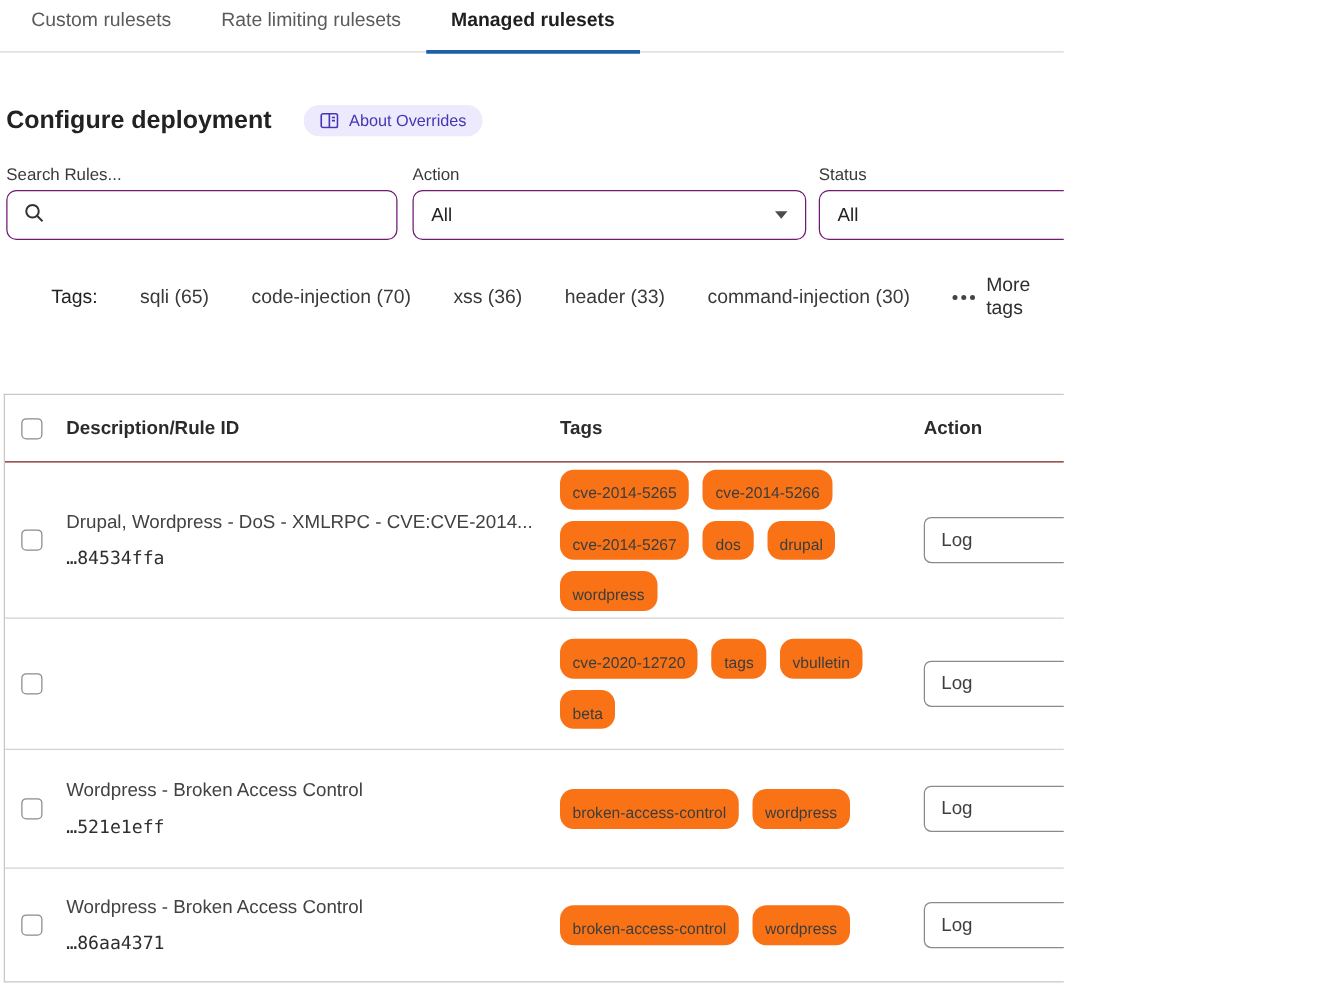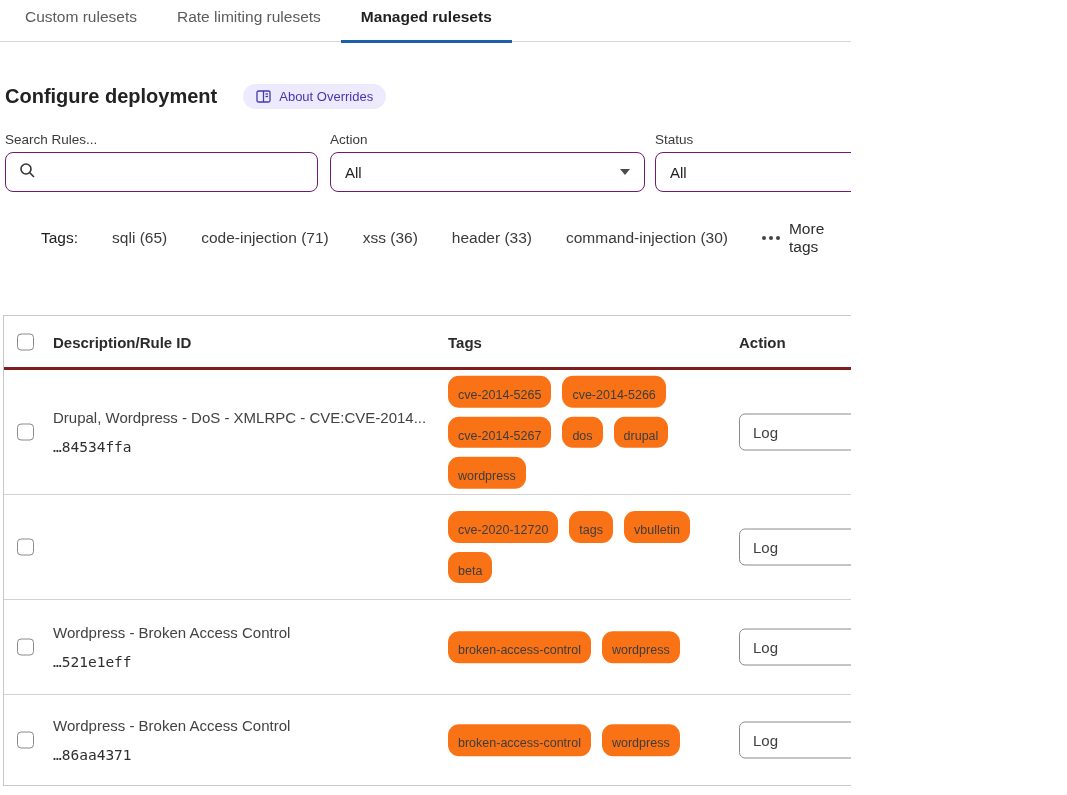--- a/index.html
+++ b/index.html
@@ -41,21 +41,21 @@
   
   .tagsbar { position:absolute; left:5px; top:220px; display:flex; align-items:center; gap:34px; font-size:15.5px;margin-left:36px; }
   .tagsbar .tlabel { color:#222; }
   .taglink { color:#3a3a3a; cursor:pointer; white-space:nowrap; }
   .more-tags { display:flex; align-items:center; gap:9px; color:#2e2e2e; cursor:pointer; }
   .dots { display:flex; gap:3px; }
   .dots i { width:4px; height:4px; border-radius:50%; background:#444; display:block; }
 
   
   .table { position:absolute; left:3px; top:315px; width:1060px; border:1px solid #c8c8c8; border-bottom:none; }
-  .thead { position:relative; height:54px; border-bottom:3px solid #7f1d1d; }
+  .thead { position:relative; height:54px; border-bottom:1px solid #7f1d1d; }
   .th { position:absolute; top:0; line-height:54px; font-size:15px; font-weight:700; color:#2b2b2b; }
   .th-desc { left:49px; } .th-tags { left:444px; } .th-action { left:735px; } .th-status { left:938px; }
   .row { position:relative; border-bottom:1px solid #d2d2d2; }
   .row:nth-child(2) { height:125px; }
   .row:nth-child(3) { height:105px; }
   .row:nth-child(4) { height:95px; }
   .row:nth-child(5) { height:91px; border-bottom:1px solid #c8c8c8; }
 
   .cb { position:absolute; left:13px; top:50%; transform:translateY(-50%); width:17px; height:17px;
         border:1.5px solid #8a8a8a; border-radius:4px; background:#fff; cursor:pointer; }
@@ -140,21 +140,21 @@
         <span class="caret"></span>
       </div>
     </div>
     <button class="btn-search">Search</button>
   </div>
 
   <div class="tagsbar">
     <span class="tlabel">Tags:</span>
     <span id="tag-links" style="display:flex; gap:34px;">
         <span class="taglink">sqli (65)</span>
-        <span class="taglink">code-injection (71)</span>
+        <span class="taglink">code-injection (70)</span>
         <span class="taglink">xss (36)</span>
         <span class="taglink">header (33)</span>
         <span class="taglink">command-injection (30)</span>
       </span>
     <span class="more-tags">
       <span class="dots">
           <i></i>
           <i></i>
           <i></i>
         </span>

